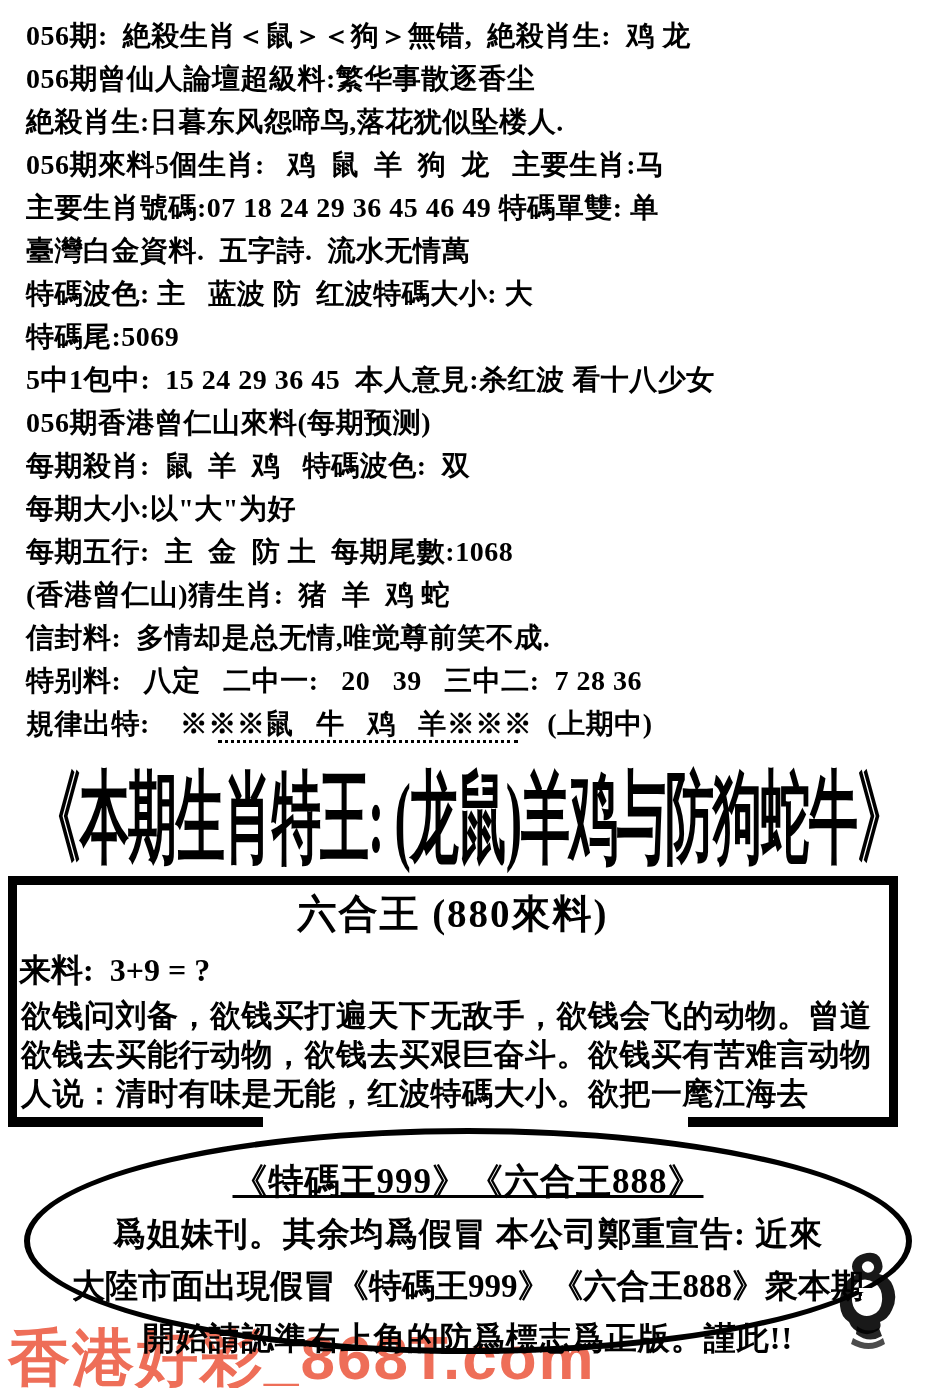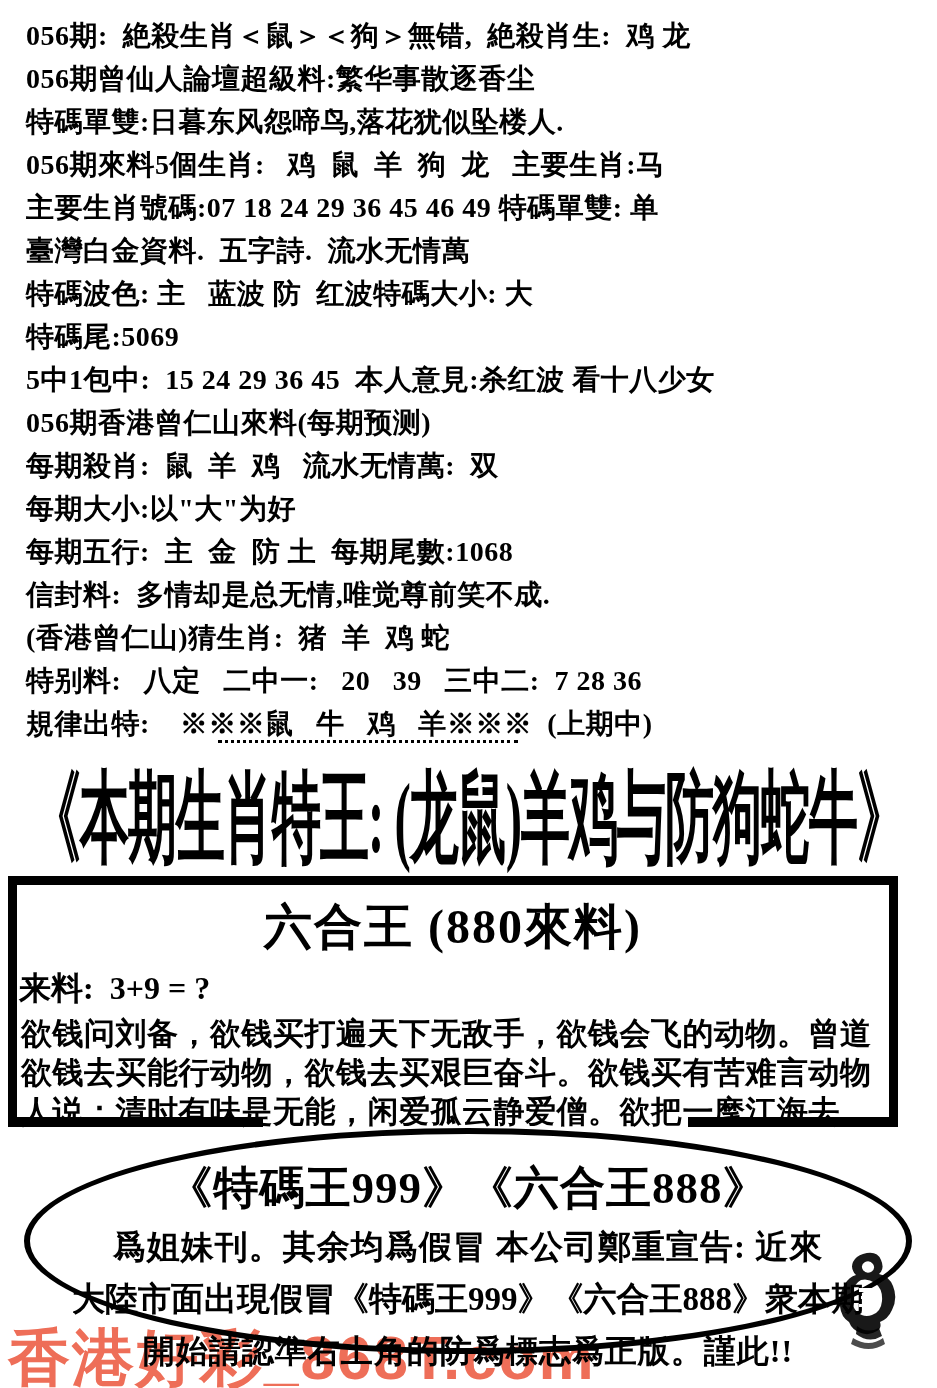--- a/index.html
+++ b/index.html
@@ -40,38 +40,38 @@
   
   .tipbox{
     position:absolute;left:8px;top:876px;width:872px;height:232px;
     border:9px solid #000;border-bottom:none;
     background:#fff;
   }
   .tipbox .bb{position:absolute;height:10px;background:#000;bottom:-10px;}
   .tipbox .bb-left{left:-9px;width:255px;}
   .tipbox .bb-right{right:-9px;width:210px;}
   .box-title{
-    text-align:center;font-size:48px;font-weight:bold;
-    margin-top:10px;letter-spacing:2px;
+    text-align:center;font-size:39px;font-weight:bold;
+    margin-top:2px;letter-spacing:2px;
   }
   .box-sub{
     font-size:32px;font-weight:bold;margin:8px 0 2px 2px;white-space:pre;
   }
   .box-body{
     font-size:31px;font-weight:bold;line-height:37px;
     padding:2px 4px 0 4px;letter-spacing:0.5px;white-space:pre;
   }
   
   .ellipse{
     position:absolute;left:24px;top:1128px;width:876px;height:214px;
     border:6px solid #000;border-radius:50%;
     z-index:2;background:transparent;
     text-align:center;
   }
-  .ellipse .n1{font-size:45px;font-weight:bold;margin-top:24px;letter-spacing:1px;}
+  .ellipse .n1{font-size:35px;font-weight:bold;margin-top:24px;letter-spacing:1px;text-decoration:underline;}
   .ellipse .n2{font-size:33px;font-weight:bold;margin-top:7px;letter-spacing:1px;}
   .ellipse .n3{font-size:33px;font-weight:bold;margin-top:7px;letter-spacing:0;white-space:nowrap;}
   .ellipse .n4{font-size:32px;font-weight:bold;margin-top:8px;letter-spacing:1px;}
   
   .watermark{
     position:absolute;left:8px;top:1316px;z-index:1;
     font-family:"Liberation Sans","DejaVu Sans",sans-serif;
     font-size:62px;font-weight:bold;letter-spacing:2px;
     color:#ee6e58;white-space:nowrap;
   }
@@ -79,48 +79,48 @@
   .seal{position:absolute;left:833px;top:1252px;z-index:3;}
 </style>
 </head>
 <body>
 
 <div class="sheet">
 
   <div class="tips">
     <div class="tip-line">056期:  絶殺生肖＜鼠＞＜狗＞無错,  絶殺肖生:  鸡 龙</div>
     <div class="tip-line">056期曾仙人論壇超級料:繁华事散逐香尘</div>
-    <div class="tip-line">特碼單雙:日暮东风怨啼鸟,落花犹似坠楼人.</div>
+    <div class="tip-line">絶殺肖生:日暮东风怨啼鸟,落花犹似坠楼人.</div>
     <div class="tip-line">056期來料5個生肖:   鸡  鼠  羊  狗  龙   主要生肖:马</div>
     <div class="tip-line">主要生肖號碼:07 18 24 29 36 45 46 49 特碼單雙: 单</div>
     <div class="tip-line">臺灣白金資料.  五字詩.  流水无情萬</div>
     <div class="tip-line">特碼波色: 主   蓝波 防  红波特碼大小: 大</div>
     <div class="tip-line">特碼尾:5069</div>
     <div class="tip-line">5中1包中:  15 24 29 36 45  本人意見:杀红波 看十八少女</div>
     <div class="tip-line">056期香港曾仁山來料(每期预测)</div>
-    <div class="tip-line">每期殺肖:  鼠  羊  鸡   流水无情萬:  双</div>
+    <div class="tip-line">每期殺肖:  鼠  羊  鸡   特碼波色:  双</div>
     <div class="tip-line">每期大小:以"大"为好</div>
     <div class="tip-line">每期五行:  主  金  防 土  每期尾數:1068</div>
+    <div class="tip-line">(香港曾仁山)猜生肖:  猪  羊  鸡 蛇</div>
     <div class="tip-line">信封料:  多情却是总无情,唯觉尊前笑不成.</div>
-    <div class="tip-line">(香港曾仁山)猜生肖:  猪  羊  鸡 蛇</div>
     <div class="tip-line">特别料:   八定   二中一:   20   39   三中二:  7 28 36</div>
     <div class="tip-line">規律出特:    ※※※鼠   牛   鸡   羊※※※  (上期中)</div>
   </div>
   <div class="dotted-underline"></div>
 
   <div class="headline">
     <span>《本期生肖特王:  (龙鼠)羊鸡与防狗蛇牛》</span>
   </div>
 
   <div class="tipbox">
     <div class="box-title">六合王 (880來料)</div>
     <div class="box-sub">来料:  3+9 = ?</div>
     <div class="box-body">欲钱问刘备，欲钱买打遍天下无敌手，欲钱会飞的动物。曾道</div>
     <div class="box-body">欲钱去买能行动物，欲钱去买艰巨奋斗。欲钱买有苦难言动物</div>
-    <div class="box-body">人说：清时有味是无能，闲爱孤云静爱僧。欲把一麾江海去</div>
+    <div class="box-body">人说：清时有味是无能，红波特碼大小。欲把一麾江海去</div>
     <div class="bb bb-left"></div>
     <div class="bb bb-right"></div>
   </div>
 
   <div class="watermark">香港好彩_868T.com</div>
 
   <div class="ellipse">
     <div class="n1">《特碼王999》《六合王888》</div>
     <div class="n2">爲姐妹刊。其余均爲假冒 本公司鄭重宣告:  近來</div>
     <div class="n3">大陸市面出現假冒《特碼王999》《六合王888》衆本期</div>

